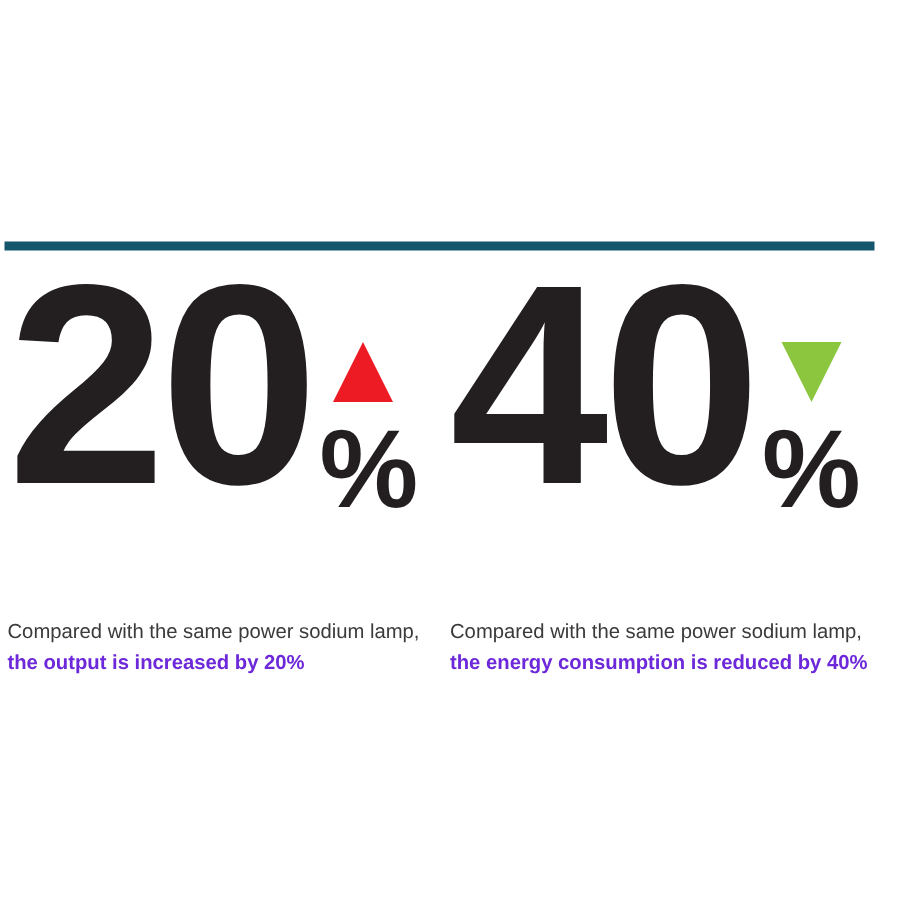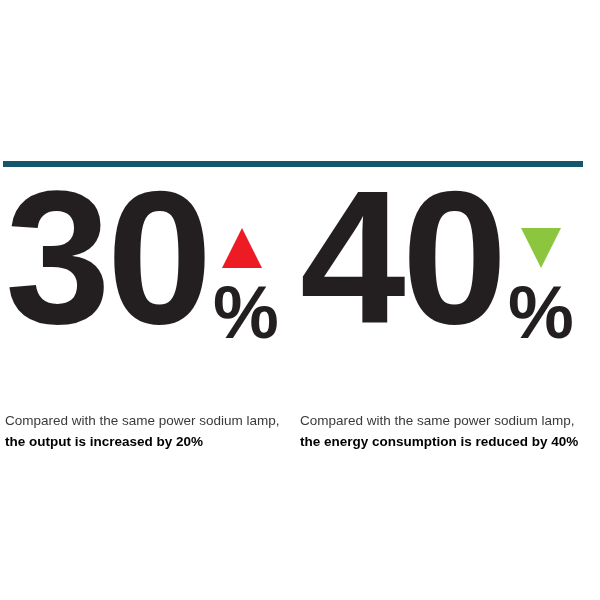--- a/index.html
+++ b/index.html
@@ -115,35 +115,35 @@
     line-height: 21px;
     white-space: nowrap;
     color: #3a3a3c;
     margin-top: 20px;
   }
   .caption .line2 {
     font-size: 13.5px;
     font-weight: bold;
     line-height: 21px;
     white-space: nowrap;
-    color: #000000;
+    color: #6d28d9;
   }
 </style>
 </head>
 <body>
 
 <div class="canvas">
 
   <div class="top-rule" style="background: rgb(20, 86, 107);"></div>
 
   <div class="stats-row">
 
     <div class="stat-block left">
       <div class="figure-line">
-        <span class="big-number">30</span>
+        <span class="big-number">20</span>
         <span class="pct-sign">%</span>
         <span class="arrow up" style="border-bottom-color: rgb(237, 28, 36);"></span>
       </div>
       <div class="caption">
         <div class="line1">Compared with the same power sodium lamp,</div>
         <div class="line2">the output is increased by 20%</div>
       </div>
     </div>
 
     <div class="stat-block right">

